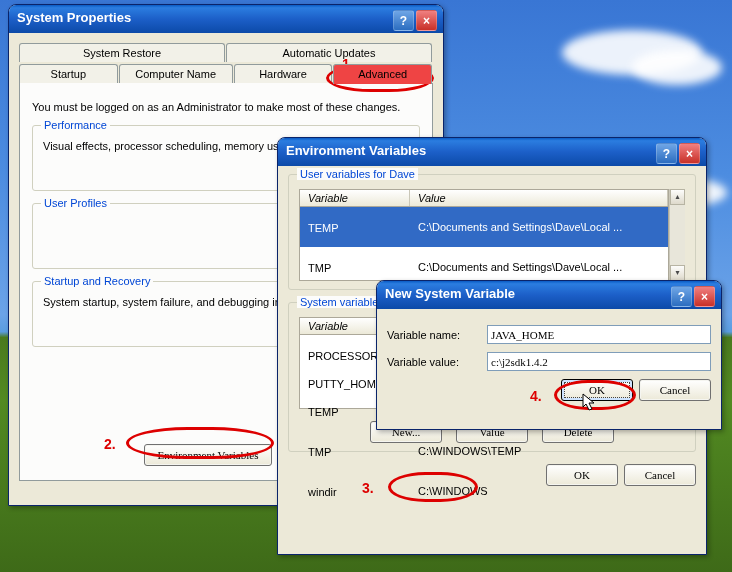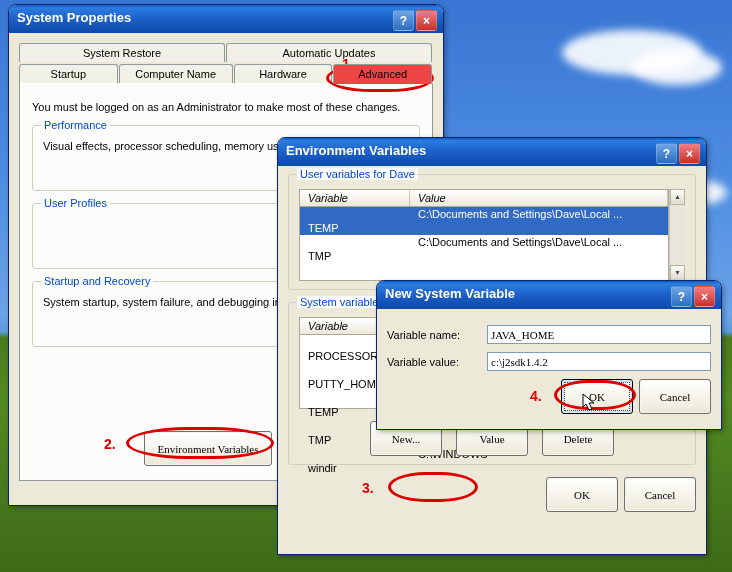--- a/index.html
+++ b/index.html
@@ -92,21 +92,21 @@
     background: #fcfcfb;
     padding: 0 3px;
     color: #0046d5;
   }
   .btn {
     background: linear-gradient(to bottom, #fff, #ece9d8);
     border: 1px solid #707070;
     border-radius: 3px;
     padding: 2px 10px;
     min-width: 72px;
-    height: 35px;
+    height: 22px;
     font: 11px Tahoma;
     display: inline-flex;
     align-items: center;
     justify-content: center;
     box-shadow: inset 0 0 0 1px #f5f5f0;
   }
   .btn-row { display:flex; justify-content:flex-end; gap:6px; margin-top:8px; }
   .listhdr {
     display:flex;
     background: linear-gradient(to bottom, #fff, #ece9d8);
@@ -119,21 +119,21 @@
   }
   .listbody {
     background:#fff;
     border:1px solid #aca899;
     border-top:none;
     font-size:11px;
   }
   .listrow { display:flex; padding:1px 0; }
   .listrow.sel { background:#316ac5; color:#fff; }
   .listrow .c1 { padding:0 8px;margin-top:14px; }
-  .listrow .c2 { padding:0 8px; }
+  .listrow .c2 { padding:13px 8px; }
   .field-row { display:flex; align-items:center; margin:8px 0; }
   .field-row label { width:100px; }
   .field-row input {
     flex:1;
     border:1px solid #7f9db9;
     height:19px;
     padding:1px 3px;
     font:11px Tahoma;
   }
   .annotation {

